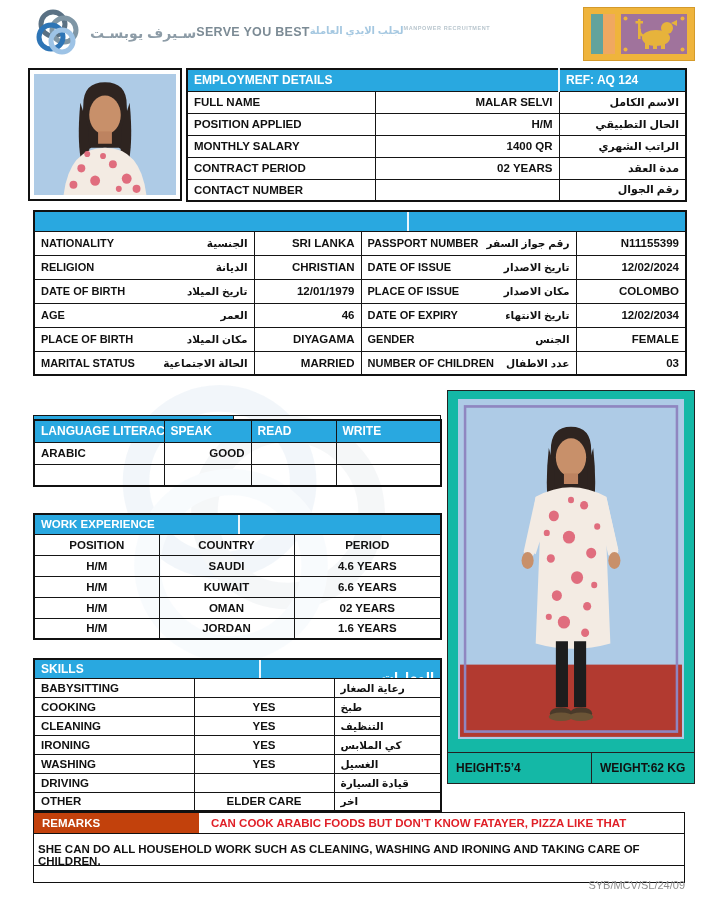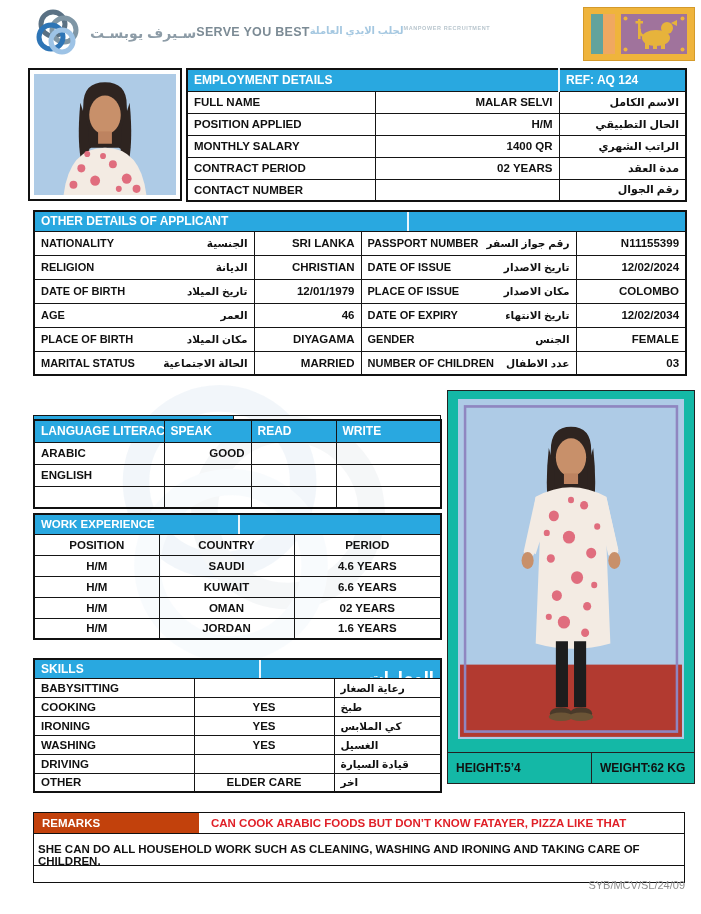--- a/index.html
+++ b/index.html
@@ -49,21 +49,21 @@
   
   #work-table{left:33px;top:513px;width:407px;border:2px solid #111;}
   #work-table td{height:21px;text-align:center;font-weight:700;font-size:11.5px;}
   #work-table .title-row td{height:20px;text-align:left;position:relative;}
   .hdiv{position:absolute;left:203px;top:0;width:2px;height:100%;background:#eaf6fd;}
   
   #skills-table{left:33px;top:658px;width:407px;border:2px solid #111;}
   #skills-table td{height:19px;}
   #skills-title{position:relative;}
   #skills-title .divider{position:absolute;left:224px;top:0;width:2px;height:100%;background:#eaf6fd;}
-  #skills-title .ttl-ar{position:absolute;right:6px;top:8px;height:100%;display:flex;align-items:center;font-size:15px;}
+  #skills-title .ttl-ar{position:absolute;right:6px;top:8px;height:100%;display:flex;align-items:center;font-size:12px;}
   .skill-val{text-align:center;font-weight:700;font-size:11.5px;}
   .skill-ar-cell{font-size:10.5px;font-weight:700;text-align:left;}
   
   .photo-panel{position:absolute;left:447px;top:390px;width:248px;height:394px;border:1.5px solid #222;
     box-sizing:border-box;background:#14b8a6;z-index:1;}
   .photo-inner{position:absolute;left:10px;top:8px;width:226px;height:340px;}
   .photo-inner svg{display:block;width:100%;height:100%;}
   .hw-row{position:absolute;left:0;bottom:0;width:100%;height:31px;display:flex;border-top:1.5px solid #222;box-sizing:border-box;}
   .hw-cell{flex:0 0 143px;display:flex;align-items:center;padding-left:8px;font-weight:700;font-size:12px;box-sizing:border-box;}
   .hw-cell + .hw-cell{flex:1;border-left:1.5px solid #222;}
@@ -201,21 +201,20 @@
   <table id="other-table">
     <colgroup>
         <col style="width:220px">
         <col style="width:107px">
         <col style="width:215px">
         <col style="width:110px">
       </colgroup>
     <tbody>
       <tr>
         <td class="cyan" id="other-header" colspan="4" style="height:20px">
-          <span>OTHER DETAILS OF APPLICANT</span>
           <span class="divider"></span>
         </td>
       </tr>
     </tbody>
     <tbody id="other-body">
         <tr>
           <td>
             <span class="dual">
               <span class="e">NATIONALITY</span>
               <span class="a">الجنسية</span>
@@ -338,26 +337,20 @@
           <td class="cyan">LANGUAGE LITERACY</td>
           <td class="cyan">SPEAK</td>
           <td class="cyan">READ</td>
           <td class="cyan">WRITE</td>
         </tr>
       </tbody>
     <tbody id="lang-body">
         <tr>
           <td class="lbl">ARABIC</td>
           <td class="val">GOOD</td>
-          <td class="val"></td>
-          <td class="val"></td>
-        </tr>
-        <tr>
-          <td class="lbl">ENGLISH</td>
-          <td class="val"></td>
           <td class="val"></td>
           <td class="val"></td>
         </tr>
         <tr>
           <td class="lbl"></td>
           <td class="val"></td>
           <td class="val"></td>
           <td class="val"></td>
         </tr>
       </tbody>
@@ -426,20 +419,25 @@
     <tbody id="skills-body">
         <tr>
           <td class="lbl">BABYSITTING</td>
           <td class="skill-val"></td>
           <td class="skill-ar-cell">رعاية الصغار</td>
         </tr>
         <tr>
           <td class="lbl">COOKING</td>
           <td class="skill-val">YES</td>
           <td class="skill-ar-cell">طبخ</td>
+        </tr>
+        <tr>
+          <td class="lbl">CLEANING</td>
+          <td class="skill-val">YES</td>
+          <td class="skill-ar-cell">التنظيف</td>
         </tr>
         <tr>
           <td class="lbl">IRONING</td>
           <td class="skill-val">YES</td>
           <td class="skill-ar-cell">كي الملابس</td>
         </tr>
         <tr>
           <td class="lbl">WASHING</td>
           <td class="skill-val">YES</td>
           <td class="skill-ar-cell">الغسيل</td>

